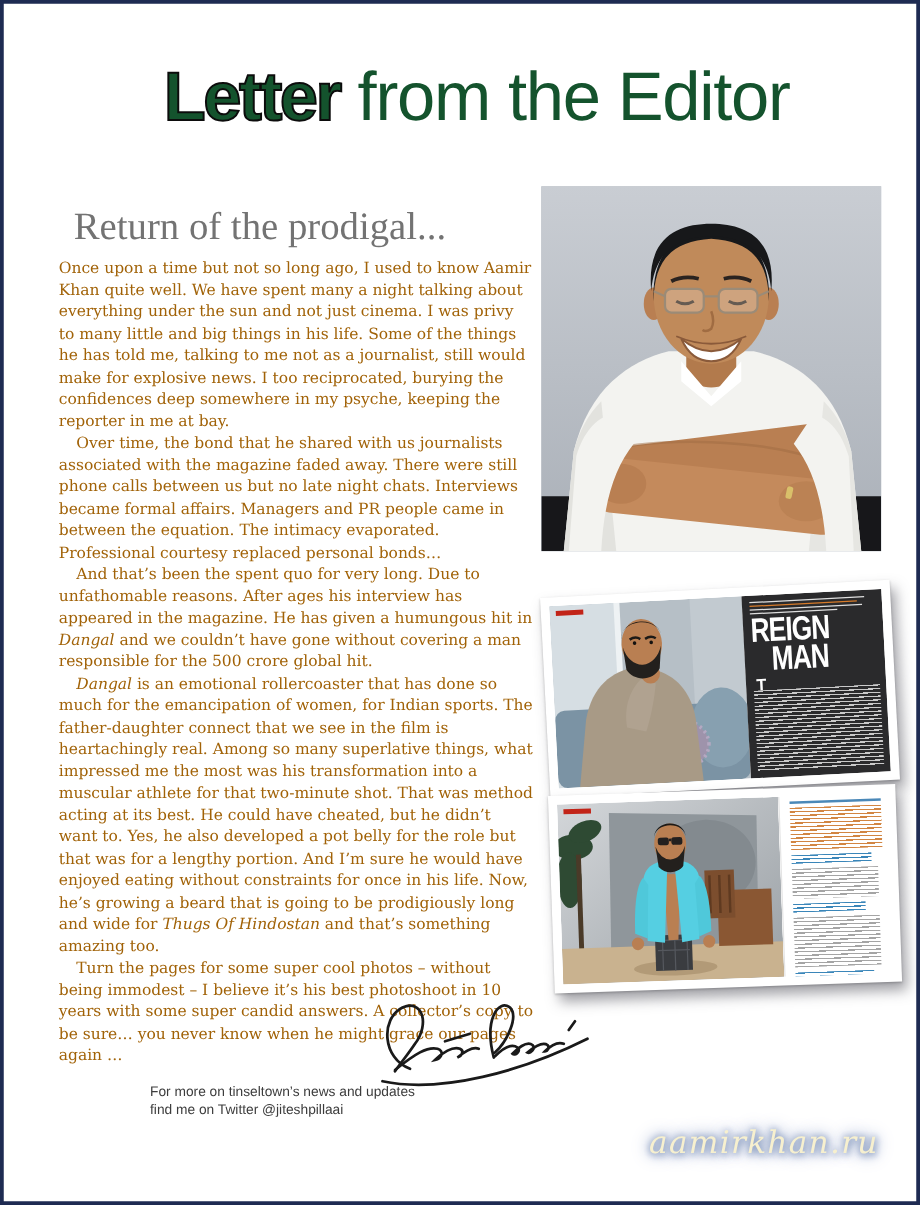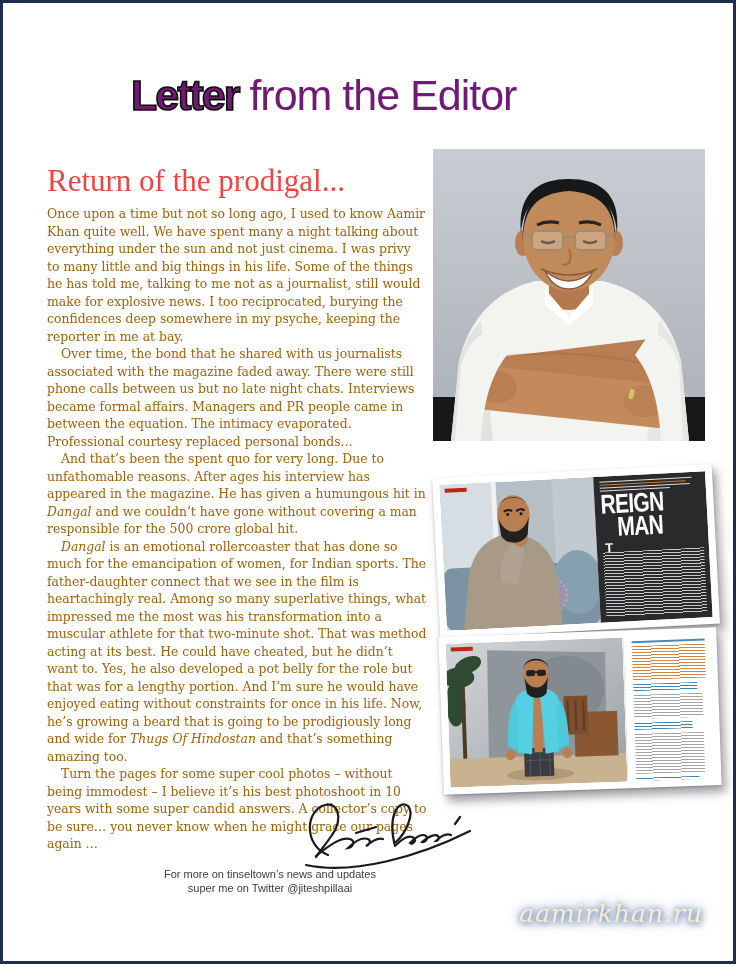--- a/index.html
+++ b/index.html
@@ -4,21 +4,21 @@
 <style>
   html,body { margin:0; padding:0; background:#e8e8e8; }
   .page {
     position:relative; width:736px; height:964px; box-sizing:border-box;
     background:#ffffff; border:3px solid #1e2b52; overflow:hidden;
     font-family:"Liberation Sans", sans-serif;
   }
   
   .masthead {
     position:absolute; left:128px; top:46px; width:580px;
-    font-size:43px; line-height:1.05; color:#701a75; white-space:nowrap;margin-top:24px;
+    font-size:55px; line-height:1.05; color:#14532d; white-space:nowrap;
   }
   .masthead .bold {
     font-weight:bold; letter-spacing:-2px; -webkit-text-stroke:1.6px #0c0c0c;
   }
   .masthead .light { font-weight:normal; letter-spacing:-1px; }
   
   .headline {
     position:absolute; left:44px; top:160px; width:390px;
     font-family:"Liberation Serif", serif; font-size:31px; color:#d0202a;
   }
@@ -60,42 +60,42 @@
   .s2-photo { position:relative; width:67%; height:100%; overflow:hidden; }
   .s2-col { position:relative; width:33%; height:100%; background:#fff; padding:4px 5px 4px 8px; box-sizing:border-box; border-left:1px solid #e4e4e4; }
   .s2-col .rule { height:2px; background:#4a88b8; margin-bottom:3px; }
   .block { margin-bottom:4px; }
   .b-orange { height:34px; background:repeating-linear-gradient(180deg, rgba(205,120,45,.9) 0 1px, transparent 1px 3px); }
   .b-blue { height:7px; background:repeating-linear-gradient(180deg, rgba(47,127,181,.95) 0 1px, transparent 1px 3px); }
   .b-gray { background:repeating-linear-gradient(180deg, rgba(90,90,90,.55) 0 1px, transparent 1px 3px); }
   
   .signature { position:absolute; left:295px; top:790px; width:180px; height:80px; }
   .footer-note {
-    position:absolute; left:117px; top:864px; width:300px; text-align:center;
+    position:absolute; left:117px; top:864px; width:300px; text-align:left;
     font-size:11px; line-height:14px; color:#3c3c3c;
   }
   
   .watermark {
     position:absolute; right:30px; top:896px;
     font-family:"DejaVu Serif", serif; font-style:italic; font-size:25px;
     color:#f7f0cf; letter-spacing:1px;
     text-shadow:0 0 5px #93a5c6, 0 0 10px #93a5c6, 0 0 16px #8094bd, 1px 2px 6px #8094bd;
     margin-left:25px;
   }
 </style>
 </head>
 <body>
 
 <div class="page" style="border-color: rgb(30, 43, 82);">
 
   <div class="masthead">
     <span class="bold">Letter</span><span class="light"> from the Editor</span>
   </div>
 
-  <div class="headline" style="color: #ef4444;">Return of the prodigal...</div>
+  <div class="headline" style="color: #737373; margin-left: 12px;">Return of the prodigal...</div>
 
   <div class="letter-body">
       <p class="para"><span>Once upon a time but not so long ago, I used to know Aamir Khan quite well. We have spent many a night talking about everything under the sun and not just cinema. I was privy to many little and big things in his life. Some of the things he has told me, talking to me not as a journalist, still would make for explosive news. I too reciprocated, burying the confidences deep somewhere in my psyche, keeping the reporter in me at bay.</span></p>
       <p class="para indent"><span>Over time, the bond that he shared with us journalists associated with the magazine faded away. There were still phone calls between us but no late night chats. Interviews became formal affairs. Managers and PR people came in between the equation. The intimacy evaporated. Professional courtesy replaced personal bonds…</span></p>
       <p class="para indent"><span>And that’s been the spent quo for very long. Due to unfathomable reasons. After ages his interview has appeared in the magazine. He has given a humungous hit in </span><em>Dangal</em><span> and we couldn’t have gone without covering a man responsible for the 500 crore global hit.</span></p>
       <p class="para indent"><em>Dangal</em><span> is an emotional rollercoaster that has done so much for the emancipation of women, for Indian sports. The father-daughter connect that we see in the film is heartachingly real. Among so many superlative things, what impressed me the most was his transformation into a muscular athlete for that two-minute shot. That was method acting at its best. He could have cheated, but he didn’t want to. Yes, he also developed a pot belly for the role but that was for a lengthy portion. And I’m sure he would have enjoyed eating without constraints for once in his life. Now, he’s growing a beard that is going to be prodigiously long and wide for </span><em>Thugs Of Hindostan</em><span> and that’s something amazing too.</span></p>
       <p class="para indent"><span>Turn the pages for some super cool photos – without being immodest – I believe it’s his best photoshoot in 10 years with some super candid answers. A collector’s copy to be sure… you never know when he might grace our pages again …</span></p>
     </div>
 
   <div class="portrait">
@@ -268,18 +268,18 @@
         <path d="M97,53 C89,22 101,6 110,13 C117,20 108,40 98,49"></path>
         <path d="M98,52 C106,44 112,42 116,45 C119,48 114,52 112,50 C118,44 124,40 128,43 C131,46 126,50 124,49 C130,44 136,40 140,43 C142,45 140,48 138,48 C142,44 148,40 153,42"></path>
         <path d="M157,31 L162,24"></path>
         <path d="M8,72 C55,82 120,64 172,38"></path>
       </g>
     </svg>
   </div>
 
   <div class="footer-note">
     <div>For more on tinseltown’s news and updates</div>
-    <div>super me on Twitter @jiteshpillaai</div>
+    <div>find me on Twitter @jiteshpillaai</div>
   </div>
 
   <div class="watermark" style="color: rgb(247, 240, 207);">aamirkhan.ru</div>
 
 </div>
 
 </body></html>

